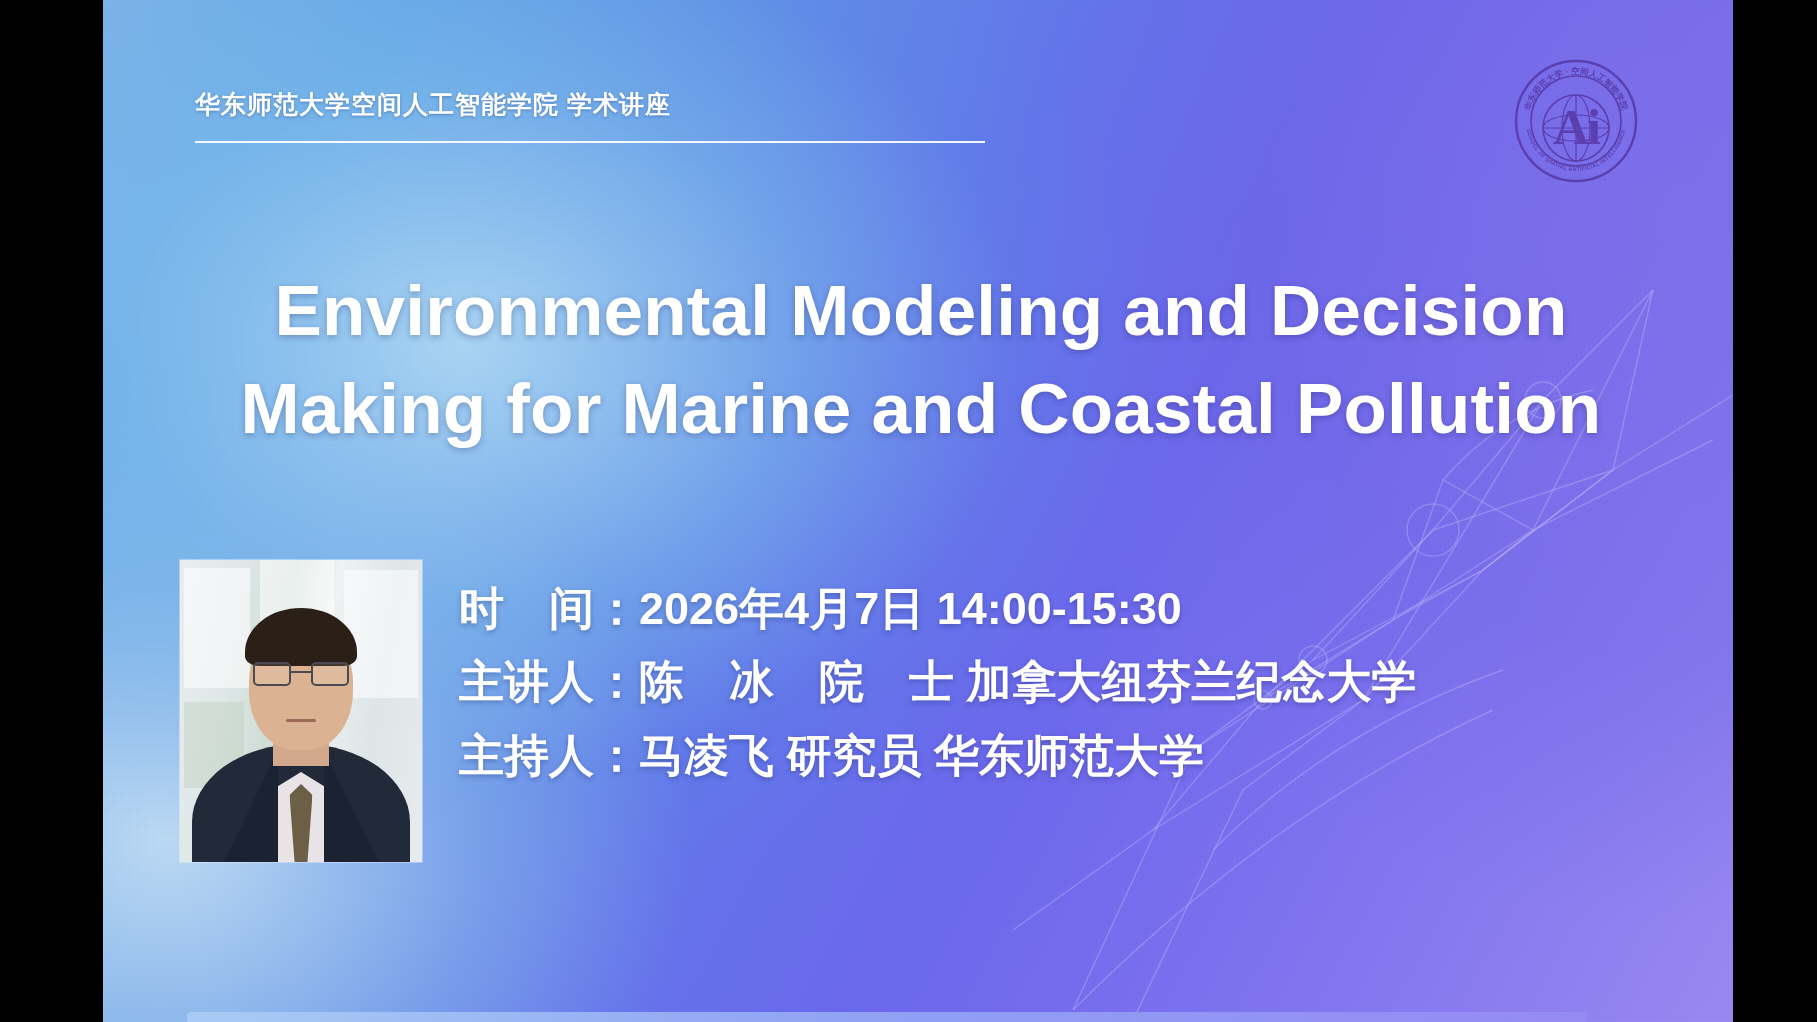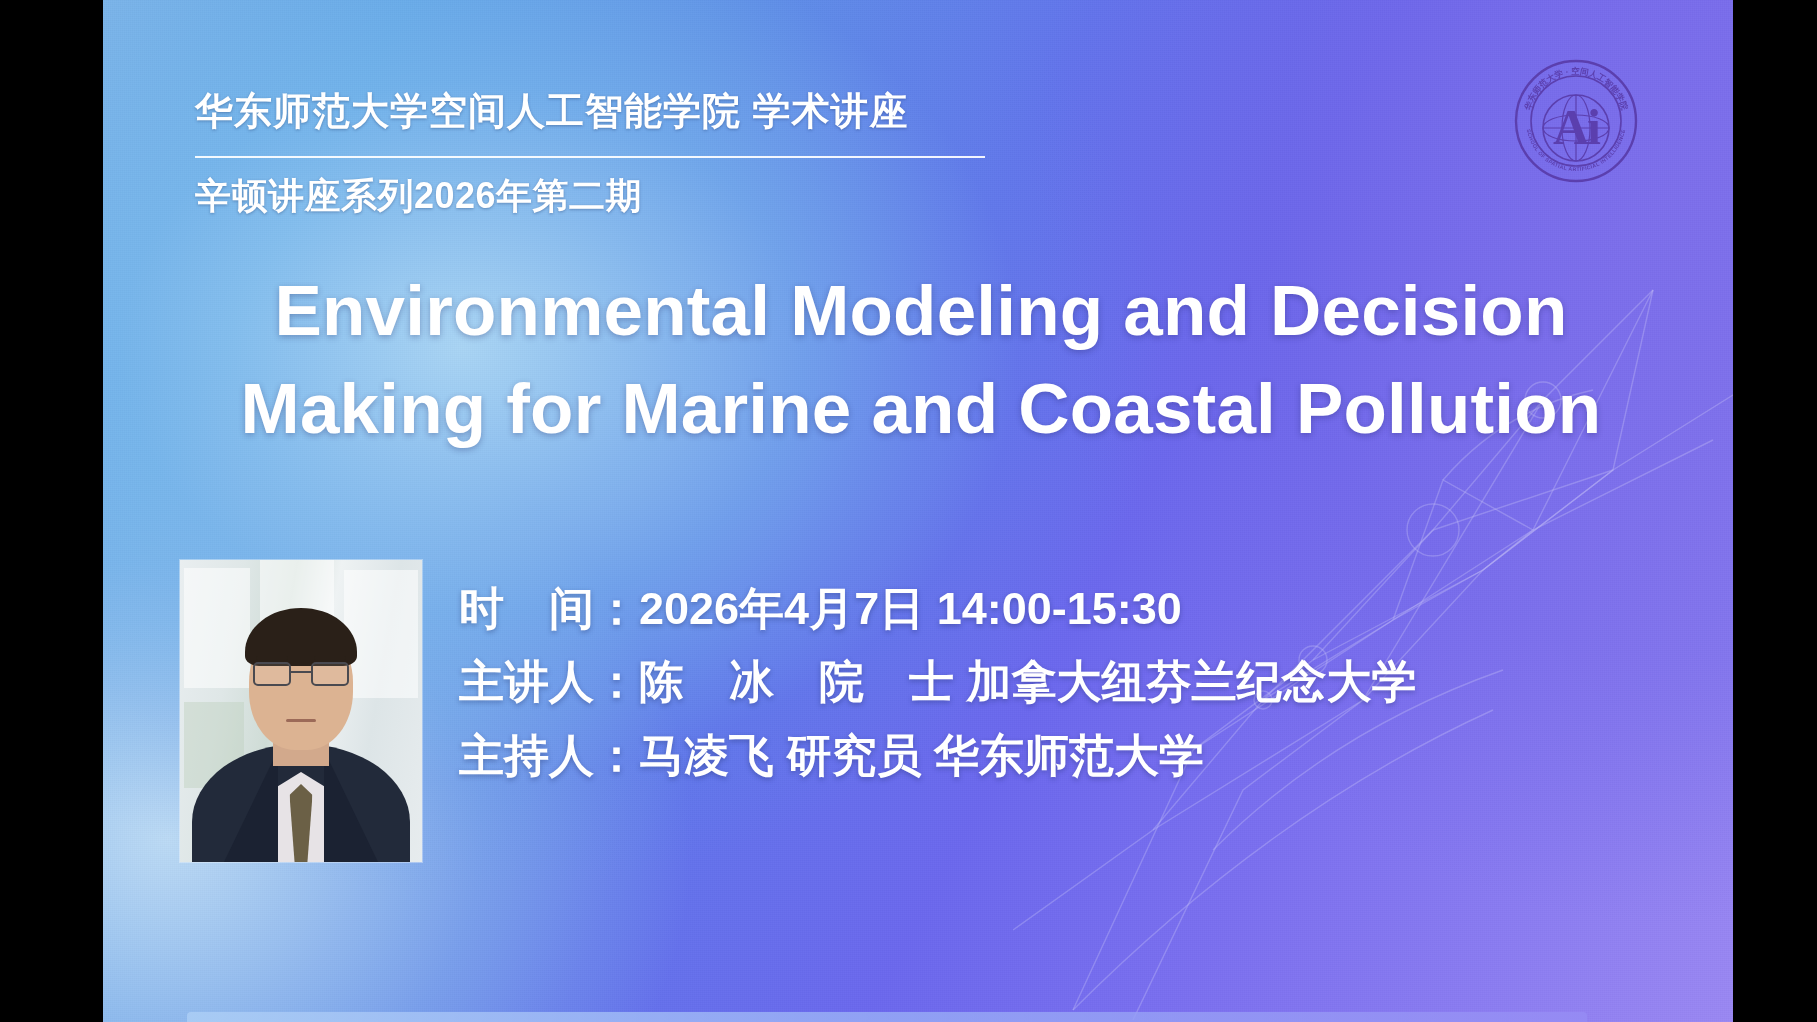--- a/index.html
+++ b/index.html
@@ -62,21 +62,21 @@
   }
 
   
   #header {
     position: absolute;
     left: 92px; top: 90px;
     width: 880px;
   }
   .org-line {
     color: #ffffff;
-    font-size: 38px;
+    font-size: 25px;
     font-weight: 700;
     letter-spacing: 1px;
     line-height: 1.15;
     white-space: nowrap;
     text-shadow: 0 1px 3px rgba(20,40,90,.35);
   }
   .hr {
     margin: 22px 0 14px 0;
     height: 2px;
     width: 790px;
@@ -261,21 +261,20 @@
       <path d="M430,250 q60,-70 150,-90"></path>
       <path d="M200,620 q120,-120 290,-180"></path>
       <path d="M60,780 q200,-200 420,-300"></path>
       <polyline points="380,390 430,250 520,300 470,340 380,390"></polyline>
       <polyline points="470,340 600,240 640,60"></polyline>
     </svg>
 
     <div id="header">
       <div class="org-line">华东师范大学空间人工智能学院  学术讲座</div>
       <div class="hr"></div>
-      <div class="series-line">辛顿讲座系列2026年第二期</div>
     </div>
 
     <svg id="logo" viewBox="0 0 126 126" aria-hidden="true">
       <defs>
         <path id="arcTop" d="M 16,63 A 47,47 0 0 1 110,63"></path>
         <path id="arcBottom" d="M 13,63 A 50,50 0 0 0 113,63"></path>
       </defs>
       <circle cx="63" cy="63" r="60" fill="none" stroke="#5b3fae" stroke-width="2.4"></circle>
       <circle cx="63" cy="63" r="45" fill="none" stroke="#5b3fae" stroke-width="1.6"></circle>
       <circle cx="63" cy="70" r="33" fill="none" stroke="#5b3fae" stroke-width="1.6"></circle>

